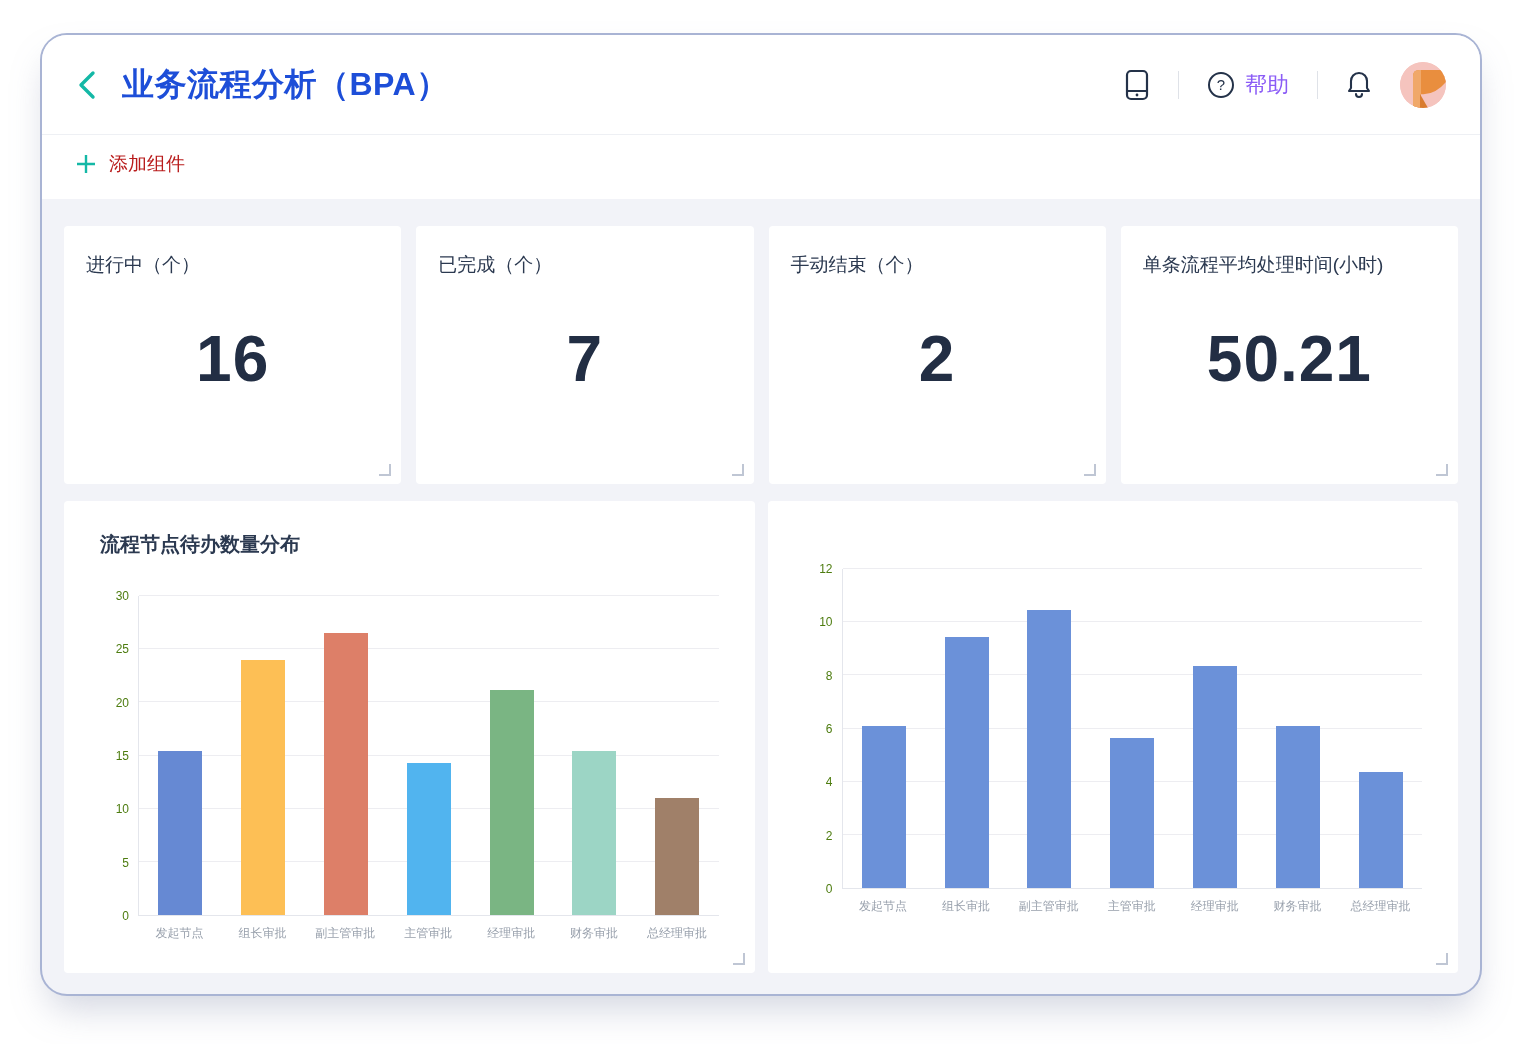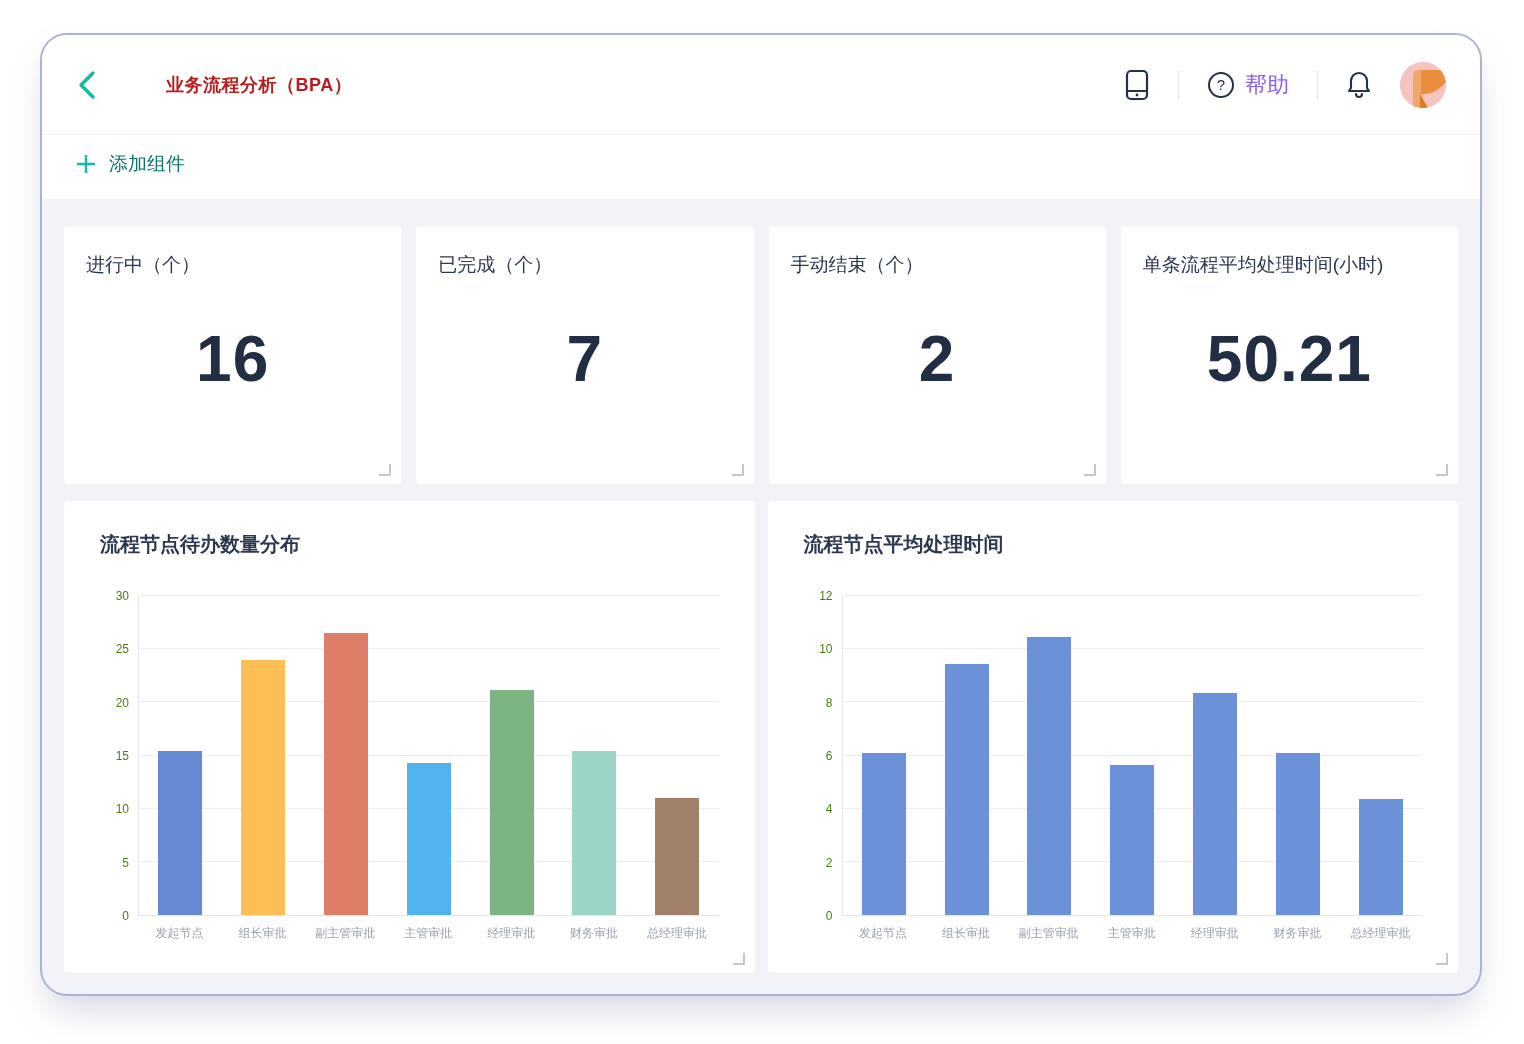--- a/index.html
+++ b/index.html
@@ -8,31 +8,31 @@
     position: absolute; left: 40px; top: 33px; width: 1442px; height: 963px;
     background: #f2f3f8; border: 2px solid #a9b4d4; border-radius: 27px;
     overflow: hidden; box-shadow: 0 20px 36px -8px rgba(125,135,165,.35);
   }
   
   .header {
     height: 100px; background: #fff; display: flex; align-items: center;
     padding: 0 34px; border-bottom: 1px solid #eef0f4;
   }
   .back-btn { background: none; border: none; cursor: pointer; display: flex; align-items: center; margin-right: 24px; }
-  .page-title { font-size: 18px; font-weight: 700; color: #b91c1c; letter-spacing: .5px; margin-left: 44px; }
+  .page-title { font-size: 32px; font-weight: 700; color: #1d4ed8; letter-spacing: .5px; }
   .header-right { margin-left: auto; display: flex; align-items: center; }
   .icon-btn { background: none; border: none; cursor: pointer; display: flex; align-items: center; }
   .h-divider { width: 1px; height: 28px; background: #dfe2e8; margin: 0 28px; }
   .help-btn { gap: 10px; }
   .help-label { font-size: 22px; color: #8b5cf6; font-weight: 400; }
   .avatar { width: 46px; height: 46px; border-radius: 50%; overflow: hidden; margin-left: 28px; border: none; padding: 0; cursor: pointer; background: #f5c4be; display: flex; }
   
   .toolbar { background: #fff; padding: 16px 34px 22px; display: flex; }
   .add-btn { background: none; border: none; cursor: pointer; display: flex; align-items: center; gap: 13px; }
-  .add-label { font-size: 19px; color: #0f766e; }
+  .add-label { font-size: 19px; color: #b91c1c; }
   
   .content { padding: 27px 22px 0; }
   .stats-row { display: grid; grid-template-columns: repeat(4, 1fr); gap: 15px; margin-bottom: 17px; }
   .stat-card {
     height: 258px; background: #fff; border-radius: 4px; padding: 26px 22px 18px;
     display: flex; flex-direction: column; position: relative;
   }
   .stat-label { font-size: 19px; color: #2b3950; }
   .stat-value-wrap { flex: 1; display: flex; align-items: center; justify-content: center; padding-bottom: 26px; }
   .stat-value { font-size: 64px; font-weight: 700; color: #222e44; letter-spacing: 1px; }
@@ -209,21 +209,20 @@
                 <div class="x-label">主管审批</div>
                 <div class="x-label">经理审批</div>
                 <div class="x-label">财务审批</div>
                 <div class="x-label">总经理审批</div>
               </div>
           </div>
         </div>
         <div class="resize-handle"></div>
       </div>
       <div class="chart-card">
-        <div class="chart-title">流程节点平均处理时间</div>
         <div class="chart-body">
           <div class="y-axis">
               <div class="y-tick" style="bottom: 0%;">0</div>
               <div class="y-tick" style="bottom: 16.6667%;">2</div>
               <div class="y-tick" style="bottom: 33.3333%;">4</div>
               <div class="y-tick" style="bottom: 50%;">6</div>
               <div class="y-tick" style="bottom: 66.6667%;">8</div>
               <div class="y-tick" style="bottom: 83.3333%;">10</div>
               <div class="y-tick" style="bottom: 100%;">12</div>
             </div>

